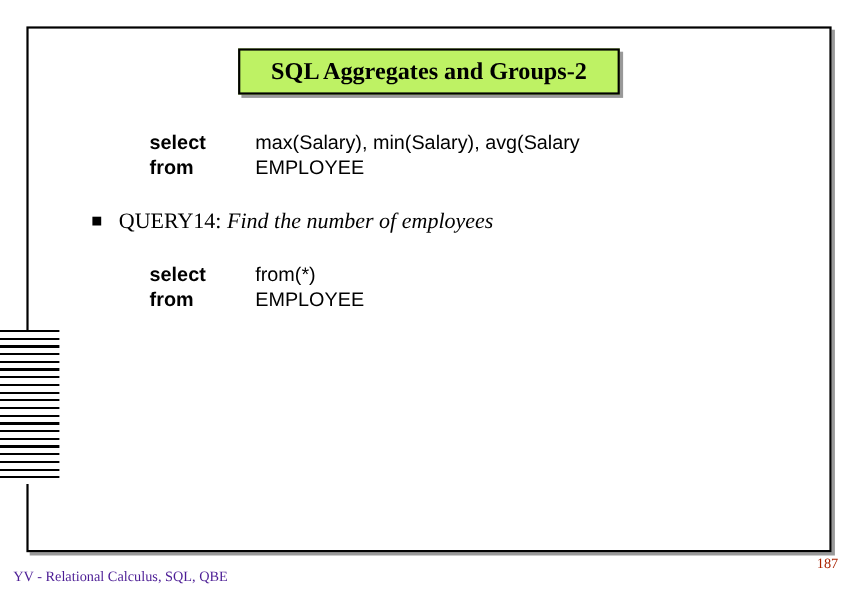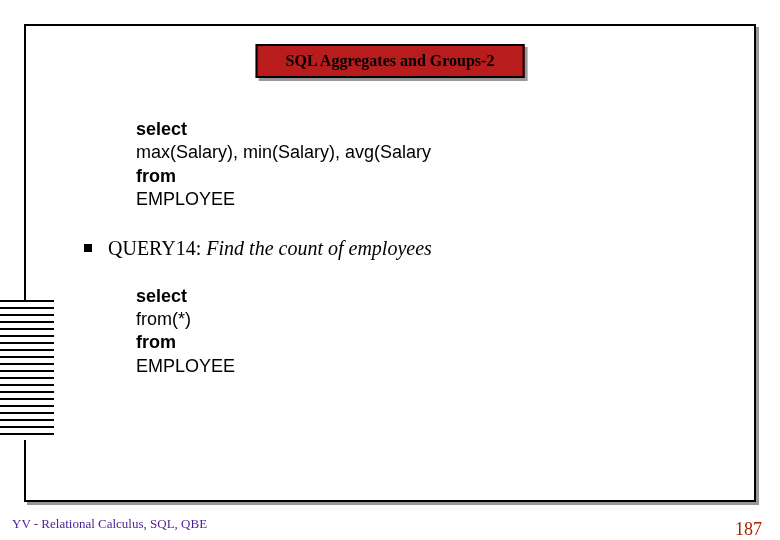--- a/index.html
+++ b/index.html
@@ -22,23 +22,23 @@
     background: #fff;
   }
   .title-box {
     position: absolute;
     top: 18px;
     left: 50%;
     transform: translateX(-50%);
     border: 2px solid #000;
     box-shadow: 3px 3px 0 rgba(0,0,0,0.4);
     padding: 6px 28px;
-    font-size: 16px;
+    font-size: 22px;
     font-weight: bold;
-    background: #b91c1c;
+    background: #bef264;
     white-space: nowrap;
   }
   .content {
     position: absolute;
     top: 92px;
     left: 58px;
     right: 44px;
   }
   .bullet-item {
     display: flex;
@@ -57,21 +57,21 @@
   }
   .bullet-text { flex: 1; }
   .italic { font-style: italic; }
   .code-block {
     margin-left: 52px;
     margin-bottom: 24px;
     font-family: Arial, Helvetica, sans-serif;
     font-size: 18px;
     line-height: 1.3;
   }
-  .code-row { display: flex; flex-direction: column; }
+  .code-row { display: flex; }
   .code-kw { font-weight: bold; width: 96px; flex-shrink: 0; }
   .stripes {
     position: absolute;
     left: 0;
     top: 300px;
     width: 54px;
     height: 140px;
     background: repeating-linear-gradient(
       to bottom,
       #000 0, #000 2px,
@@ -81,23 +81,23 @@
   }
   .footer-left {
     position: absolute;
     bottom: 8px;
     left: 12px;
     font-size: 13px;
     color: #4c1d95;
   }
   .footer-right {
     position: absolute;
-    bottom: 0;
+    bottom: 20px;
     right: 18px;
-    font-size: 18px;
+    font-size: 13px;
     color: #aa2200;
   }
 </style>
 </head>
 <body>
 
 <div class="stripes"></div>
 
 <div class="slide-border">
 
@@ -114,21 +114,21 @@
       </div>
       <div class="code-row">
         <div class="code-kw">from</div>
         <div>EMPLOYEE</div>
       </div>
     </div>
 
     <div class="bullet-item">
       <div class="bullet"></div>
       <div class="bullet-text">
-        <span>QUERY14: </span><span class="italic">Find the count of employees</span>
+        <span>QUERY14: </span><span class="italic">Find the number of employees</span>
       </div>
     </div>
 
     <div class="code-block">
       <div class="code-row">
         <div class="code-kw">select</div>
         <div>from(*)</div>
       </div>
       <div class="code-row">
         <div class="code-kw">from</div>

